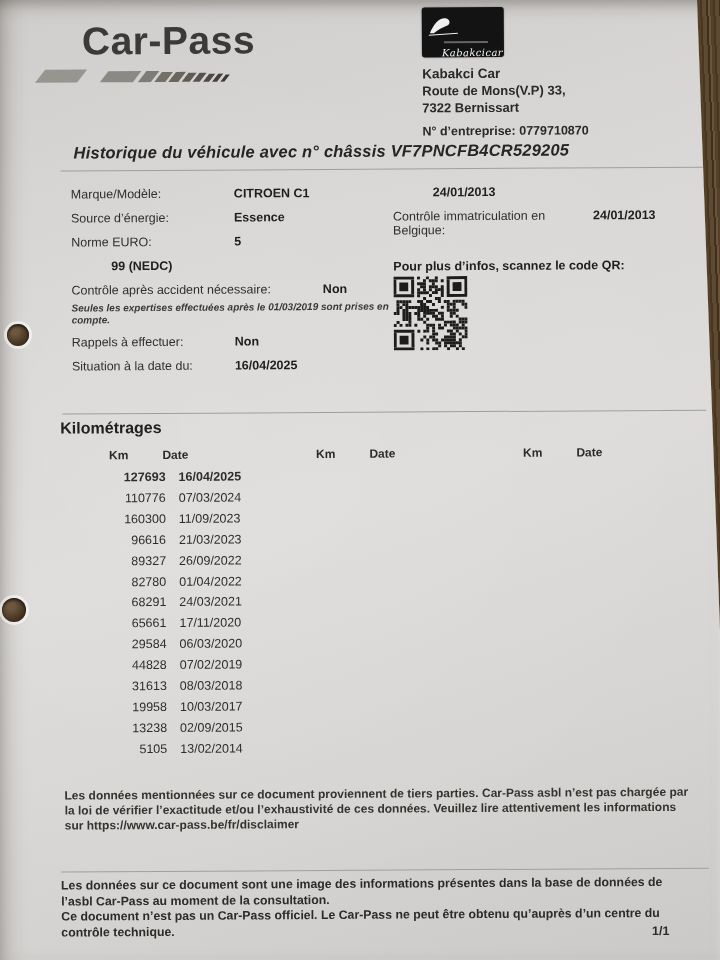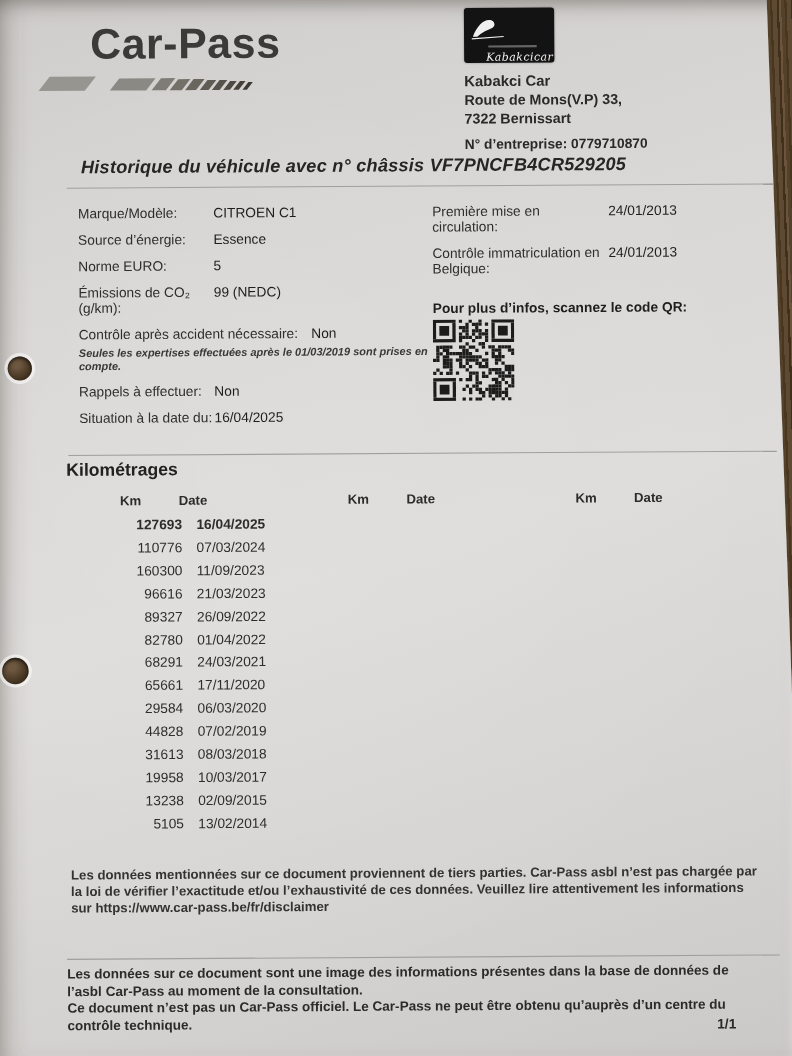--- a/index.html
+++ b/index.html
@@ -55,21 +55,21 @@
   .rule2{margin:46px 14px 0 62px;}
   .rule3{margin:38px 14px 0 58px;}
 
   
   .info{position:relative;margin-top:16px;height:180px;font-size:12.5px;}
   .info-left{position:absolute;left:72px;top:0;width:320px;}
   .info-right{position:absolute;left:394px;top:0;width:312px;}
   .irow{display:flex;align-items:flex-start;margin-bottom:10px;}
   .irow .lbl{width:123px;flex:none;line-height:14px;color:#2f2e2c;}
   .irow.wide .lbl{width:auto;margin-right:12px;}
-  .irow .val{font-weight:400;color:#1f1e1c;line-height:14px;}
+  .irow .val{font-weight:700;color:#1f1e1c;line-height:14px;margin-left:40px;}
   .note{margin:-5px 0 9px 0;font-size:10px;font-weight:700;font-style:italic;color:#3a3937;line-height:12px;}
   .info-right .irow .lbl{width:160px;line-height:14px;}
   .qr-label{margin-top:22px;font-size:12.5px;font-weight:700;color:#1f1e1c;}
   .qr-box{margin-top:3px;width:74px;height:74px;background:#dcdad8;}
   .qr-box svg{display:block;}
 
   
   .km-section{margin:5px 0 0 60px;}
   .km-title{font-size:16px;font-weight:700;color:#222120;}
   .km-headers{display:flex;margin-top:11px;font-size:12px;font-weight:700;color:#2c2b29;}
@@ -140,41 +140,39 @@
           </div>
           <div class="irow">
             <span class="lbl">Source d’énergie:</span>
             <span class="val">Essence</span>
           </div>
           <div class="irow">
             <span class="lbl">Norme EURO:</span>
             <span class="val">5</span>
           </div>
           <div class="irow">
-            <span class="lbl">Émissions de CO₂ (g/km):</span>
             <span class="val">99 (NEDC)</span>
           </div>
           <div class="irow wide">
             <span class="lbl">Contrôle après accident nécessaire:</span>
             <span class="val">Non</span>
           </div>
           <div class="note">Seules les expertises effectuées après le 01/03/2019 sont prises en compte.</div>
           <div class="irow">
             <span class="lbl">Rappels à effectuer:</span>
             <span class="val">Non</span>
           </div>
           <div class="irow">
             <span class="lbl">Situation à la date du:</span>
             <span class="val">16/04/2025</span>
           </div>
         </div>
 
         <div class="info-right">
           <div class="irow">
-            <span class="lbl">Première mise en circulation:</span>
             <span class="val">24/01/2013</span>
           </div>
           <div class="irow">
             <span class="lbl">Contrôle immatriculation en Belgique:</span>
             <span class="val">24/01/2013</span>
           </div>
           <div class="qr-label">Pour plus d’infos, scannez le code QR:</div>
           <div class="qr-box">
               <svg width="74" height="74">
                 <rect x="23.68" y="0" width="2.96" height="2.96" fill="#1c1c1c"></rect>

